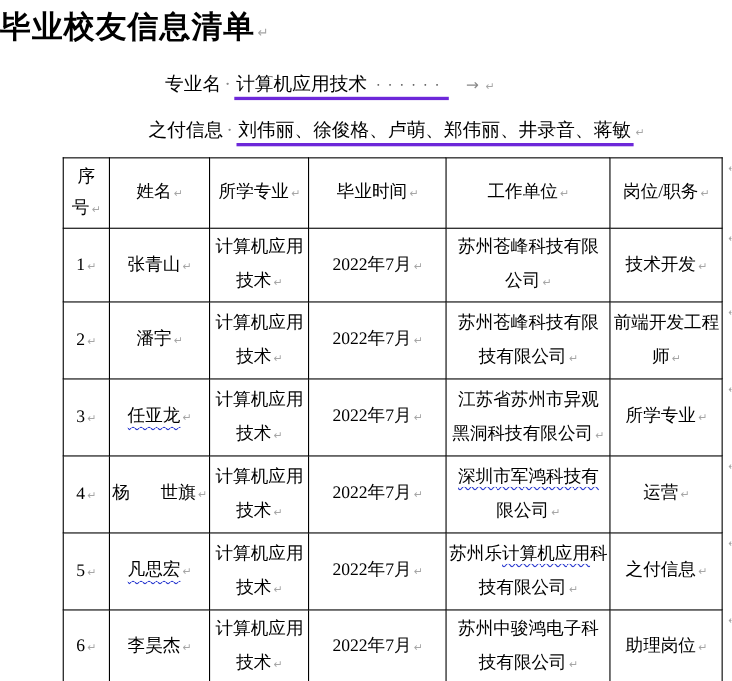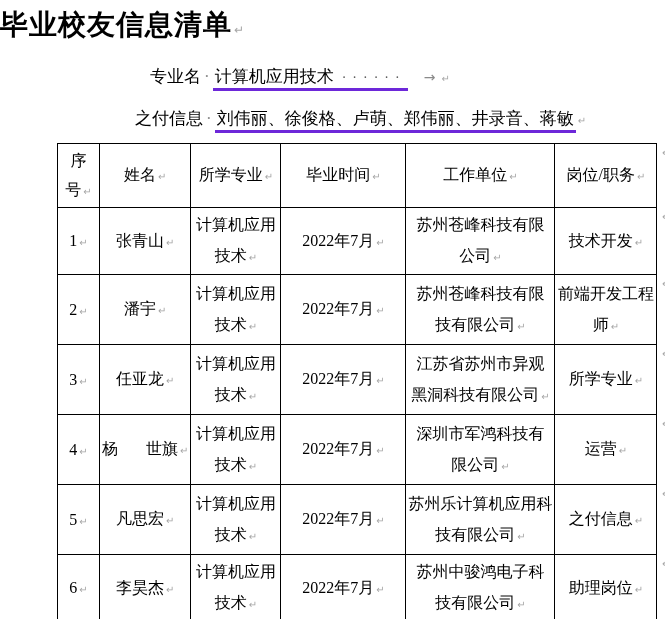--- a/index.html
+++ b/index.html
@@ -61,20 +61,21 @@
   tbody tr:nth-child(1) { height: 66px; }
   tbody tr:nth-child(2) { height: 70px; }
   tbody tr:nth-child(3) { height: 70px; }
   tbody tr:nth-child(4) { height: 70px; }
   tbody tr:nth-child(5) { height: 70px; }
   tbody tr:nth-child(6) { height: 60px; }
   .cell-line { line-height: 31px; white-space: nowrap; }
   th .cell-line { line-height: 29px; }
   .seq-cell { font-size: 15px; }
   .wavy-blue {
+    text-decoration: underline;
     text-decoration-style: wavy;
     text-decoration-color: #2b3bd0;
     text-decoration-thickness: 1px;
     text-underline-offset: 4px;
   }
   .wavy-red {
     text-decoration-style: wavy;
     text-decoration-color: #e02b2b;
     text-decoration-thickness: 1px;
     text-underline-offset: 4px;

